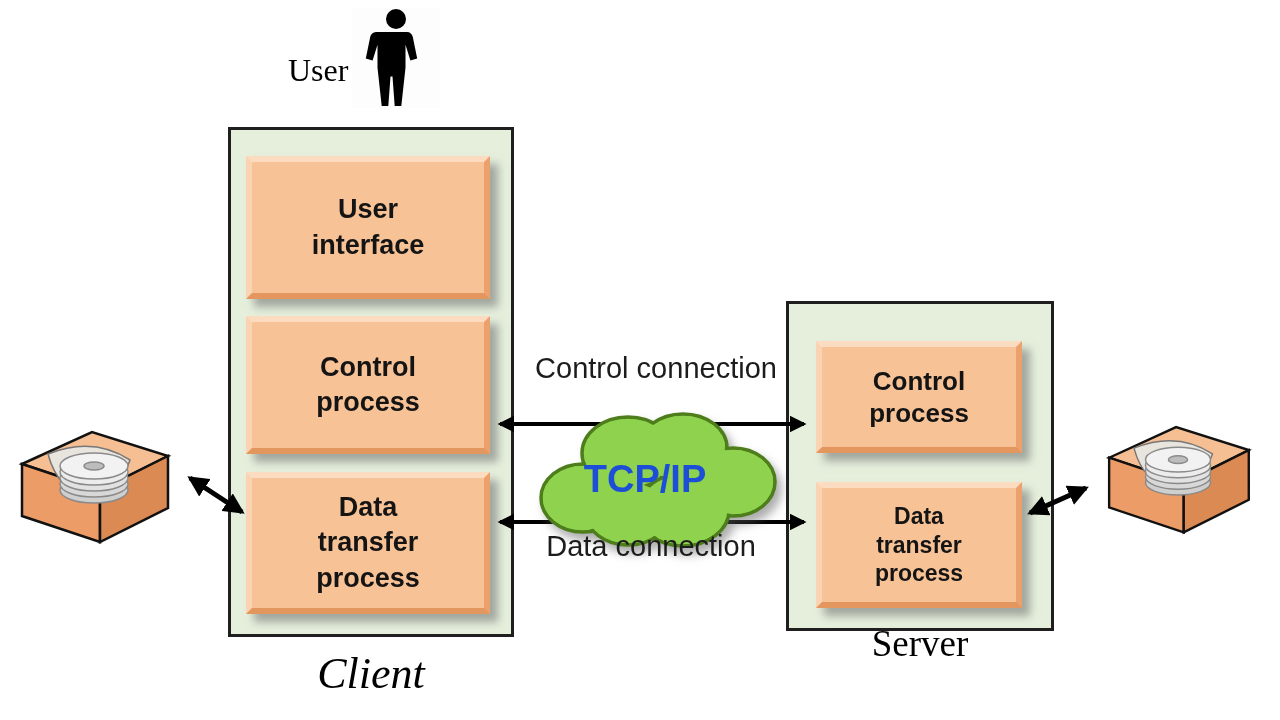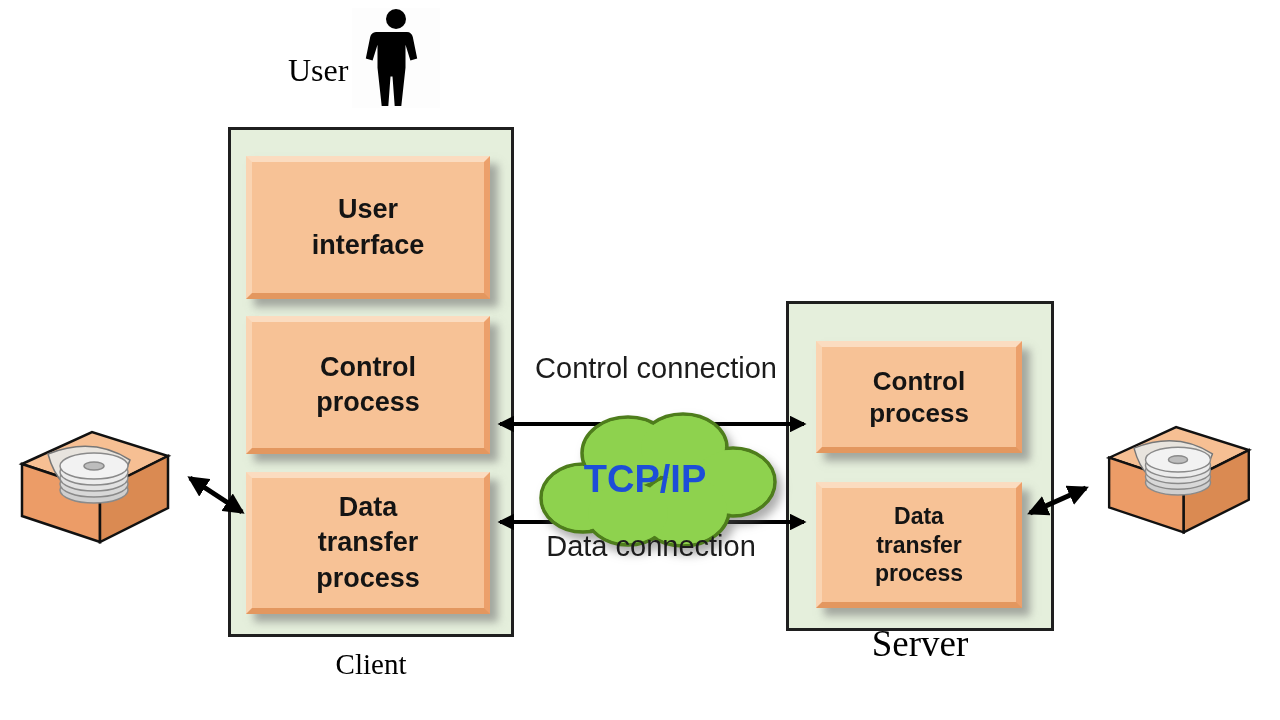--- a/index.html
+++ b/index.html
@@ -92,21 +92,21 @@
   <span class="box-label">Control
 process</span>
 </div>
 
 <div class="abs obox" style="left:246px;top:472px;width:244px;height:142px;">
   <span class="box-label">Data
 transfer
 process</span>
 </div>
 
-<div class="abs caption" style="left:228px;top:648px;width:286px;font-size:29px;">Client</div>
+<div class="abs caption" style="left:228px;top:648px;width:286px;font-size:44px;font-style:italic;">Client</div>
 
 <div class="abs panel" style="left:786px;top:301px;width:268px;height:330px;"></div>
 
 <div class="abs obox small" style="left:816px;top:341px;width:206px;height:112px;">
   <span class="box-label" style="font-size:26px;">Control
 process</span>
 </div>
 
 <div class="abs obox small" style="left:816px;top:482px;width:206px;height:126px;">
   <span class="box-label">Data

